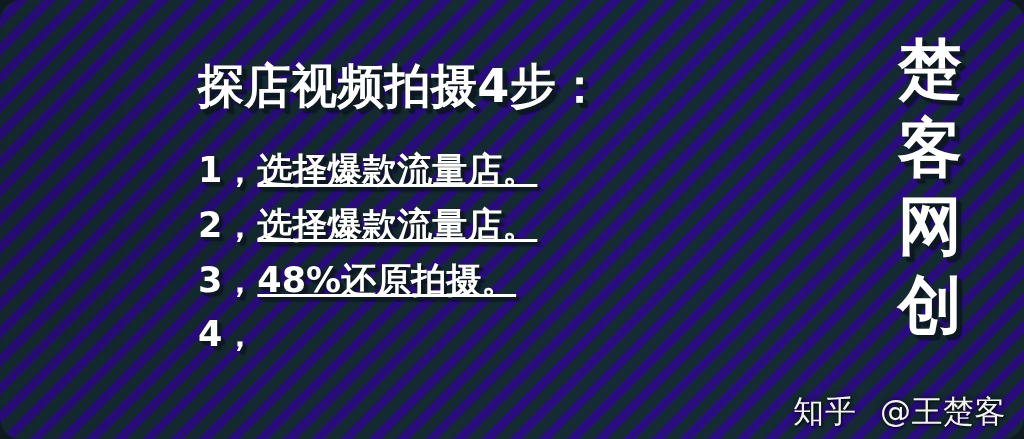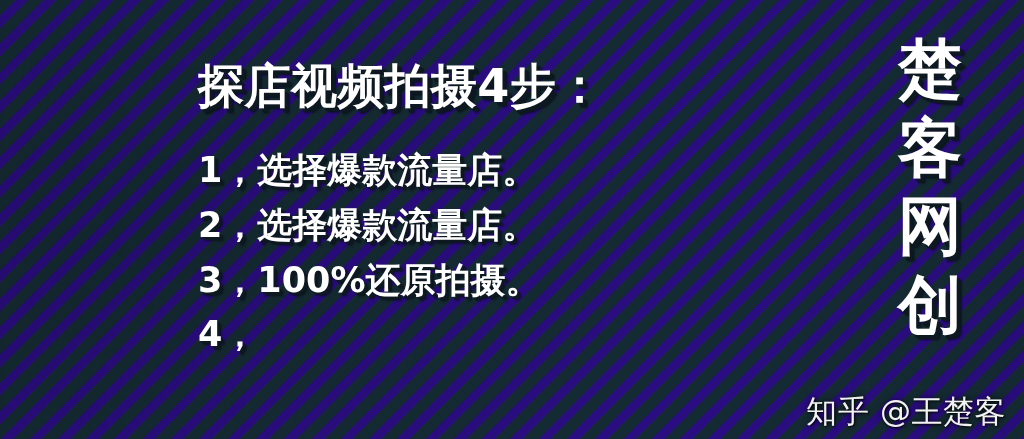--- a/index.html
+++ b/index.html
@@ -14,20 +14,21 @@
     overflow: hidden;
     font-family: "DejaVu Sans", "Liberation Sans", sans-serif;
     background-color: #152b33;
     background-image: repeating-linear-gradient(
       135deg,
       #152b33 0px,
       #152b33 11px,
       #2a0d80 11px,
       #2a0d80 20px
     );
+    border-radius: 21px;
   }
 
   
   .bg-tint {
     position: absolute;
     inset: 0;
     background:
       radial-gradient(ellipse 70% 120% at 18% 50%, rgba(0,0,0,0.10), rgba(0,0,0,0) 70%),
       linear-gradient(90deg, rgba(0,0,0,0.06) 0%, rgba(0,0,0,0) 30%, rgba(0,0,0,0) 72%, rgba(0,0,0,0.05) 100%);
     pointer-events: none;
@@ -73,20 +74,21 @@
        2px 2px 0 #0d1820,
        3px 3px 0 #0d1820,
        4px 4px 2px rgba(5,10,15,0.6);
   }
   .step-index {
     display: inline-block;
     min-width: 56px;
   }
   .step-text {
     display: inline-block;
+    text-decoration: underline;
   }
 
   
   .brand-vertical {
     position: absolute;
     left: 888px;
     top: 38px;
     width: 84px;
     display: flex;
     flex-direction: column;
@@ -113,21 +115,21 @@
     align-items: baseline;
     gap: 10px;
     font-size: 31px;
     font-weight: 400;
     color: #f2f2f2;
     text-shadow: 0 0 6px rgba(0,0,0,0.75), 1px 1px 2px rgba(0,0,0,0.8);
     white-space: nowrap;
     text-align: center;
   }
   .watermark .wm-site { letter-spacing: 1px; }
-  .watermark .wm-handle { letter-spacing: 0.5px; }
+  .watermark .wm-handle { letter-spacing: 0.5px; margin-left: 13px; }
 </style>
 </head>
 <body>
 
 <div id="poster">
 
   <div class="bg-tint"></div>
 
   <div class="headline">探店视频拍摄4步：</div>
 
@@ -135,21 +137,21 @@
     <div class="step">
       <span class="step-index">1，</span>
       <span class="step-text">选择爆款流量店。</span>
     </div>
     <div class="step">
       <span class="step-index">2，</span>
       <span class="step-text">选择爆款流量店。</span>
     </div>
     <div class="step">
       <span class="step-index">3，</span>
-      <span class="step-text">100%还原拍摄。</span>
+      <span class="step-text">48%还原拍摄。</span>
     </div>
     <div class="step">
       <span class="step-index">4，</span>
     </div>
   </div>
 
   <div class="brand-vertical">
     <span class="brand-char">楚</span>
     <span class="brand-char">客</span>
     <span class="brand-char">网</span>

